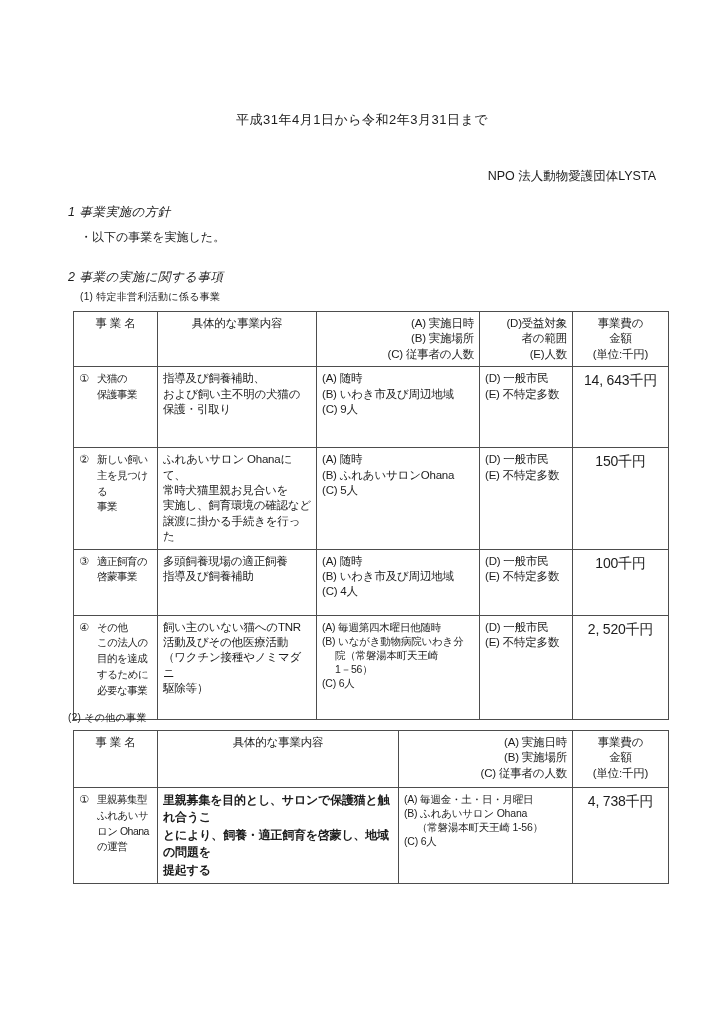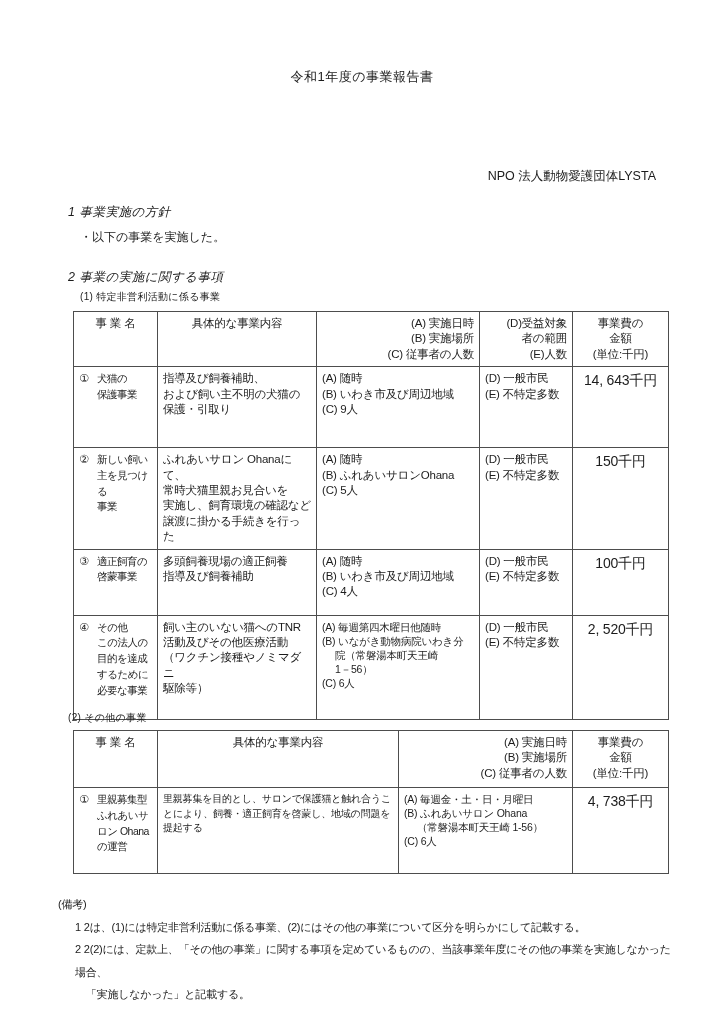--- a/index.html
+++ b/index.html
@@ -32,31 +32,31 @@
   td.th{text-align:center;vertical-align:middle;padding:2px 4px;}
   td.th-left{vertical-align:middle;text-align:right;padding:2px 6px;}
   td.cost{text-align:center;vertical-align:middle;font-size:14px;}
   td.namecell{padding:4px 3px 4px 5px;}
   .nrow{display:flex;align-items:flex-start;}
   .num{flex:0 0 18px;font-size:11px;}
   .nm{font-size:10.5px;letter-spacing:-0.5px;line-height:1.5;}
   td.content{padding-left:6px;}
   td.abc{padding-left:6px;}
   td.de{padding-left:5px;margin-left:17px;}
-  .sz10{font-size:10px;letter-spacing:-0.2px;line-height:1.45;}
+  .sz10{font-size:12px;letter-spacing:-0.2px;line-height:1.45;font-weight:bold;}
   .sz105{font-size:10.5px;letter-spacing:-0.2px;}
   .notes{top:893px;left:58px;font-size:11px;letter-spacing:-0.2px;line-height:22.5px;width:620px;}
   .note-items{margin-left:17px;}
 </style>
 </head>
 <body>
 
 <div class="page">
 
-  <div class="abs doc-title">令和1年度の事業報告書</div>
+  <div class="abs doc-period">平成31年4月1日から令和2年3月31日まで</div>
   <div class="abs doc-org">NPO 法人動物愛護団体LYSTA</div>
 
   <div class="abs h-main sec1-h">1 事業実施の方針</div>
   <div class="abs sec1-b">・以下の事業を実施した。</div>
 
   <div class="abs h-main sec2-h">2 事業の実施に関する事項</div>
   <div class="abs h-sub sec2-s1">(1) 特定非営利活動に係る事業</div>
 
   <table class="abs rpt" id="table1">
     <colgroup>
@@ -197,22 +197,14 @@
 提起する</td>
       <td class="abc pre sz105">(A) 毎週金・土・日・月曜日
 (B) ふれあいサロン Ohana
 　 （常磐湯本町天王崎 1-56）
 (C) 6人</td>
       <td class="cost">4, 738千円</td>
     </tr>
   </tbody>
     </table>
 
-  <div class="abs notes">
-    <div>(備考)</div>
-    <div class="note-items">
-      <div class="pre">1 2は、(1)には特定非営利活動に係る事業、(2)にはその他の事業について区分を明らかにして記載する。</div>
-      <div class="pre">2 2(2)には、定款上、「その他の事業」に関する事項を定めているものの、当該事業年度にその他の事業を実施しなかった場合、
-　「実施しなかった」と記載する。</div>
-    </div>
-  </div>
 
 </div>
 
 </body></html>

